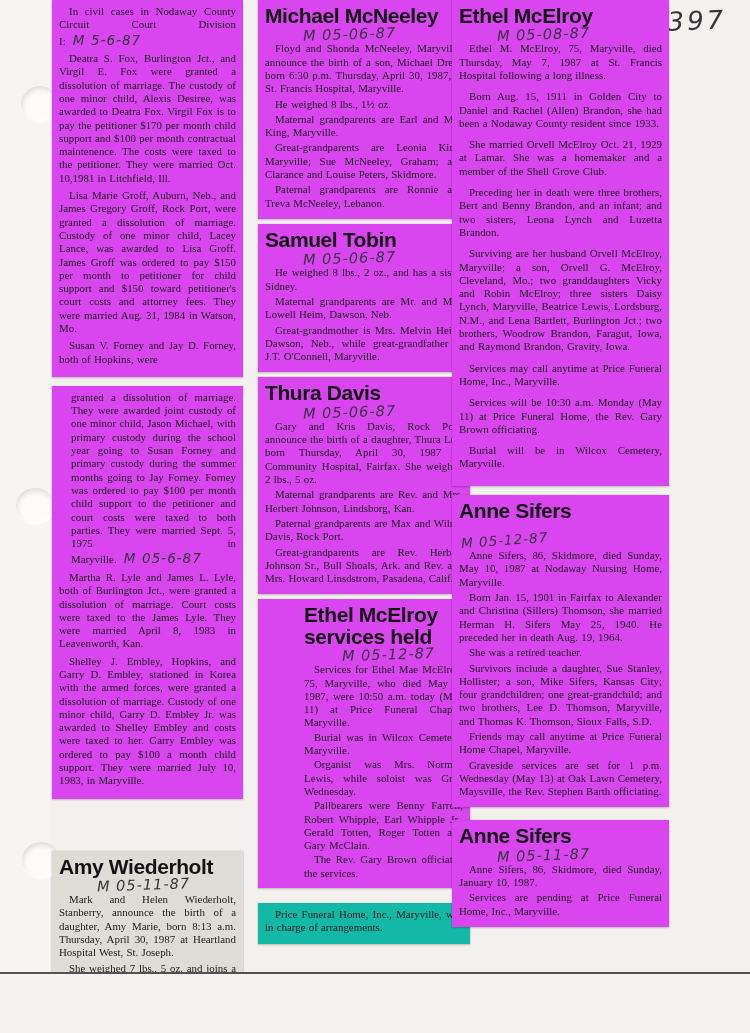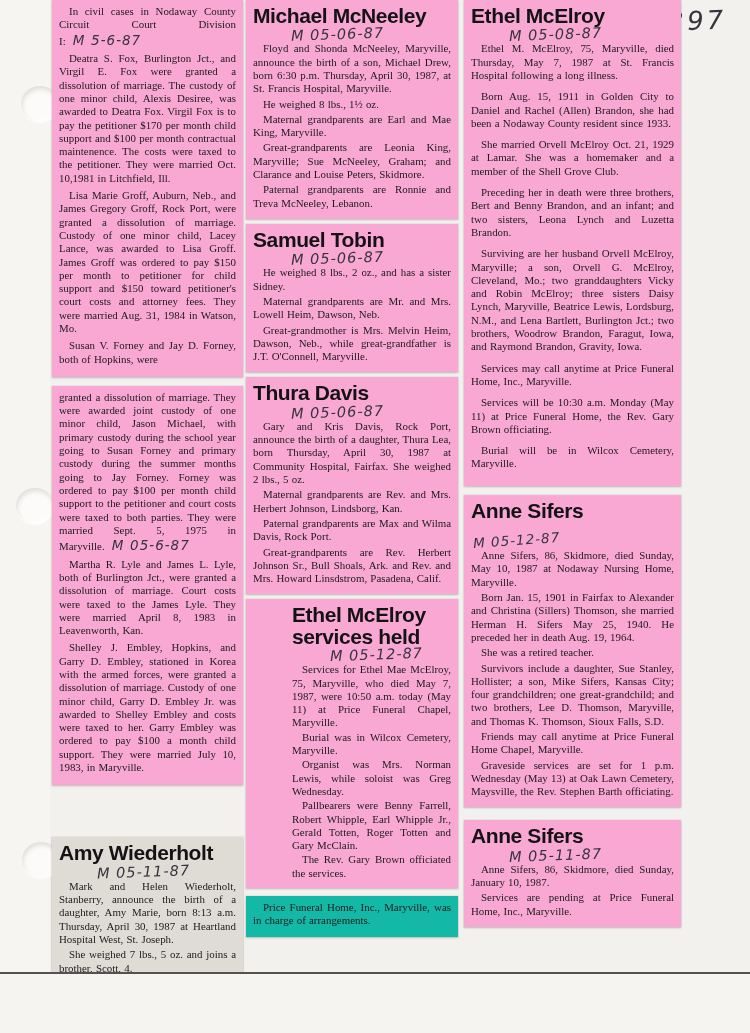--- a/index.html
+++ b/index.html
@@ -42,48 +42,48 @@
   }
   .below-edge {
     position:absolute; left:0; top:974px; width:750px; height:59px;
     background:#f5f4f0;
   }
 
   
   .columns { position:absolute; left:0; top:0; width:750px; }
   .column { position:absolute; top:0; }
   .column:nth-child(1) { left:52px;  width:191px; }
-  .column:nth-child(2) { left:246px; width:212px; }
-  .column:nth-child(3) { left:464px; width:217px; }
+  .column:nth-child(2) { left:258px; width:212px; }
+  .column:nth-child(3) { left:452px; width:217px; }
 
   .clipping {
-    background:#f9a8d4;
+    background:#d946ef;
     padding:5px 7px 7px;
     margin-bottom:5px;
     box-shadow:0 1px 2px rgba(0,0,0,0.20), 0 0 0 1px rgba(0,0,0,0.04);
     color:#1c1a1b;
   }
   
   .column:nth-child(1) .clipping:nth-child(1) { margin-bottom:9px; }
   .column:nth-child(1) .clipping:nth-child(2) { margin-bottom:52px; }
-  .column:nth-child(2) .clipping:nth-child(4) { margin-bottom:8px;padding-left:46px; }
+  .column:nth-child(2) .clipping:nth-child(4) { margin-bottom:15px;padding-left:46px; }
   .column:nth-child(3) .clipping:nth-child(1) { margin-bottom:9px; }
   .column:nth-child(3) .clipping:nth-child(2) { margin-bottom:13px; }
   [data-name="clipping-amy-wiederholt"]    { background:#dfdcd6; }
   [data-name="clipping-price-funeral-note"]{ background:#14b8a6; }
 
   .clipping p {
     margin:0 0 2px;
     font-size:10.9px; line-height:1.22;
     text-align:justify; text-indent:10px;
     word-spacing:0.5px;
   }
   [data-name="clipping-court-news-top"] p,
   [data-name="clipping-court-news-continued"] p { margin-bottom:4px; }
-  [data-name="clipping-court-news-continued"] p:first-of-type { text-indent:0; }
+  [data-name="clipping-court-news-continued"] p:first-of-type { text-indent:0;margin-left:12px; }
   [data-name="clipping-ethel-mcelroy-obituary"] p { margin-bottom:8px; }
   [data-name="clipping-ethel-mcelroy-services"] p { margin-bottom:1px; }
 
   .headline {
     margin:0 0 1px;
     font-family:"Liberation Sans", sans-serif;
     font-weight:bold; font-size:21px; line-height:1.02;
     letter-spacing:-0.4px; color:#141214;
   }
   .annot {

